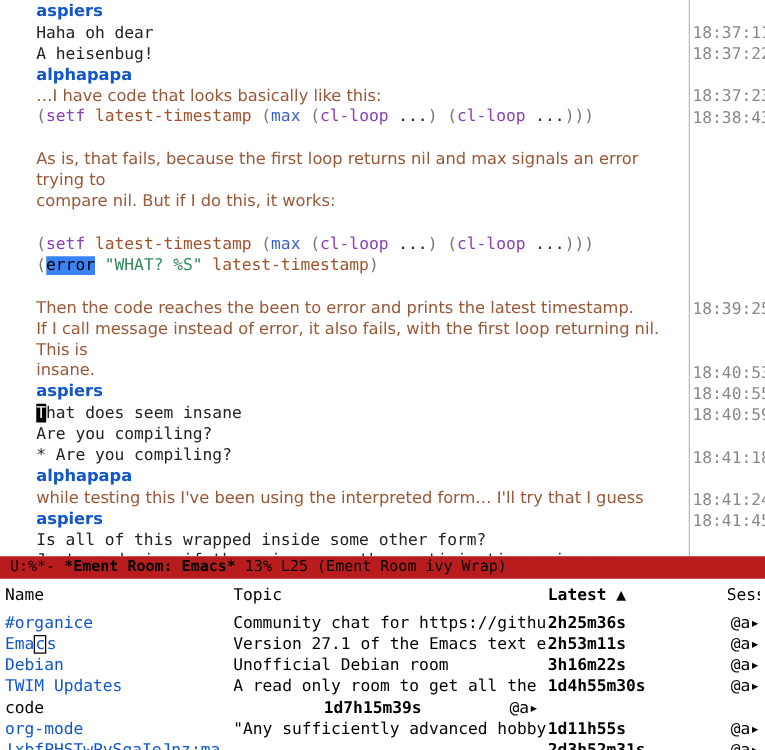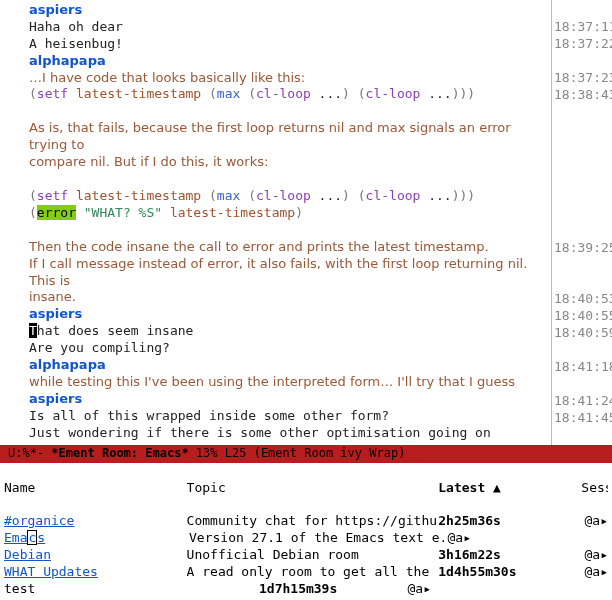--- a/index.html
+++ b/index.html
@@ -42,21 +42,21 @@
   .msg-mono {
     font-family: "DejaVu Sans Mono", "Consolas", monospace;
     color: #222;
   }
   .code-paren { color: #777; }
   .code-setf { color: #8a3fb5; }
   .code-var { color: #a0522d; }
   .code-max { color: #3a5fcd; }
   .code-clloop { color: #8a3fb5; }
   .code-error-hl {
-    background: #84cc16;
+    background: #3b82f6;
     color: #000;
   }
   .code-str { color: #2e8b57; }
   .ts-row { height: 17px; }
   .modeline {
     background: #b91c1c;
     color: #000;
     font-family: "DejaVu Sans Mono", monospace;
     font-size: 12px;
     padding: 1px 8px;
@@ -65,34 +65,34 @@
   }
   .modeline .buf { font-weight: bold; }
   .rooms {
     font-family: "DejaVu Sans Mono", monospace;
     font-size: 13px;
     line-height: 17px;
   }
   .rooms-header {
     display: flex;
     color: #000;
-    padding: 16px 4px;
+    padding: 5px 4px;
     align-items: center;
   }
   .rooms-row {
     display: flex;
     padding: 0 4px;
     white-space: nowrap;
     overflow: hidden;
   }
   .col-name { width: 185px; overflow: hidden; }
   .col-topic { width: 255px; overflow: hidden; }
   .col-latest { width: 145px; overflow: hidden; font-weight: bold; }
   .col-sess { width: 27px; text-align: right; overflow: hidden;}
-  .room-link { color: #1155cc; text-decoration: underline; }
+  .room-link { color: #1155cc; }
   .cursor-box {
     border: 1px solid #000;
     display: inline-block;
     line-height: 1;
     padding: 0 0 0 0;
   }
   .cursor-block {
     background: #000;
     color: #fff;
   }
@@ -109,26 +109,27 @@
     <div class="sender" style="color:#1155cc">alphapapa</div>
     <div class="msg-alphapapa">…I have code that looks basically like this:</div>
     <div class="msg-mono"><span class="code-paren">(</span><span class="code-setf">setf</span><span> </span><span class="code-var">latest-timestamp</span><span class="code-paren"> (</span><span class="code-max">max</span><span class="code-paren"> (</span><span class="code-clloop">cl-loop</span><span> ...</span><span class="code-paren">)</span><span class="code-paren"> (</span><span class="code-clloop">cl-loop</span><span> ...</span><span class="code-paren">)))</span></div>
     <div class="blank"></div>
     <div class="msg-alphapapa">As is, that fails, because the first loop returns nil and max signals an error trying to</div>
     <div class="msg-alphapapa">compare nil. But if I do this, it works:</div>
     <div class="blank"></div>
     <div class="msg-mono"><span class="code-paren">(</span><span class="code-setf">setf</span><span> </span><span class="code-var">latest-timestamp</span><span class="code-paren"> (</span><span class="code-max">max</span><span class="code-paren"> (</span><span class="code-clloop">cl-loop</span><span> ...</span><span class="code-paren">)</span><span class="code-paren"> (</span><span class="code-clloop">cl-loop</span><span> ...</span><span class="code-paren">)))</span></div>
     <div class="msg-mono"><span class="code-paren">(</span><span class="code-error-hl">error</span><span class="code-str"> "WHAT? %S"</span><span class="code-var"> latest-timestamp</span><span class="code-paren">)</span></div>
     <div class="blank"></div>
-    <div class="msg-alphapapa">Then the code insane the call to error and prints the latest timestamp.</div>
+    <div class="msg-alphapapa">Then the code reaches the been to error and prints the latest timestamp.</div>
     <div class="msg-alphapapa">If I call message instead of error, it also fails, with the first loop returning nil. This is</div>
     <div class="msg-alphapapa">insane.</div>
     <div class="sender">aspiers</div>
     <div class="msg-mono"><span class="cursor-block">T</span><span>hat does seem insane</span></div>
     <div class="msg-mono">Are you compiling?</div>
+    <div class="msg-mono"> * Are you compiling?</div>
     <div class="sender" style="color:#1155cc">alphapapa</div>
     <div class="msg-alphapapa">while testing this I've been using the interpreted form… I'll try that I guess</div>
     <div class="sender">aspiers</div>
     <div class="msg-mono">Is all of this wrapped inside some other form?</div>
     <div class="msg-mono">Just wondering if there is some other optimisation going on</div>
 
   </div>
   <div class="timestamps">
     <div class="ts-row"></div>
     <div class="ts-row">18:37:11</div>
@@ -174,36 +175,37 @@
 
   <div class="rooms-row">
     <div class="col-name"><span class="room-link">#organice</span></div>
     <div class="col-topic">Community chat for https://githu...</div>
     <div class="col-latest">2h25m36s</div>
     <div class="col-sess">@a▸</div>
   </div>
   <div class="rooms-row">
     <div class="col-name"><span class="room-link"><span>Ema</span><span class="cursor-box">c</span><span>s</span></span></div>
     <div class="col-topic">Version 27.1 of the Emacs text e...</div>
+    <div class="col-latest">2h53m11s</div>
     <div class="col-sess">@a▸</div>
   </div>
   <div class="rooms-row">
     <div class="col-name"><span class="room-link">Debian</span></div>
     <div class="col-topic">Unofficial Debian room</div>
     <div class="col-latest">3h16m22s</div>
     <div class="col-sess">@a▸</div>
   </div>
   <div class="rooms-row">
-    <div class="col-name"><span class="room-link">WHAT Updates</span></div>
+    <div class="col-name"><span class="room-link">TWIM Updates</span></div>
     <div class="col-topic">A read only room to get all the ...</div>
     <div class="col-latest">1d4h55m30s</div>
     <div class="col-sess">@a▸</div>
   </div>
   <div class="rooms-row">
-    <div class="col-topic">test</div>
+    <div class="col-topic">code</div>
     <div class="col-latest">1d7h15m39s</div>
     <div class="col-sess">@a▸</div>
   </div>
   <div class="rooms-row">
     <div class="col-name"><span class="room-link">org-mode</span></div>
     <div class="col-topic">"Any sufficiently advanced hobby...</div>
     <div class="col-latest">1d11h55s</div>
     <div class="col-sess">@a▸</div>
   </div>
   <div class="rooms-row">

